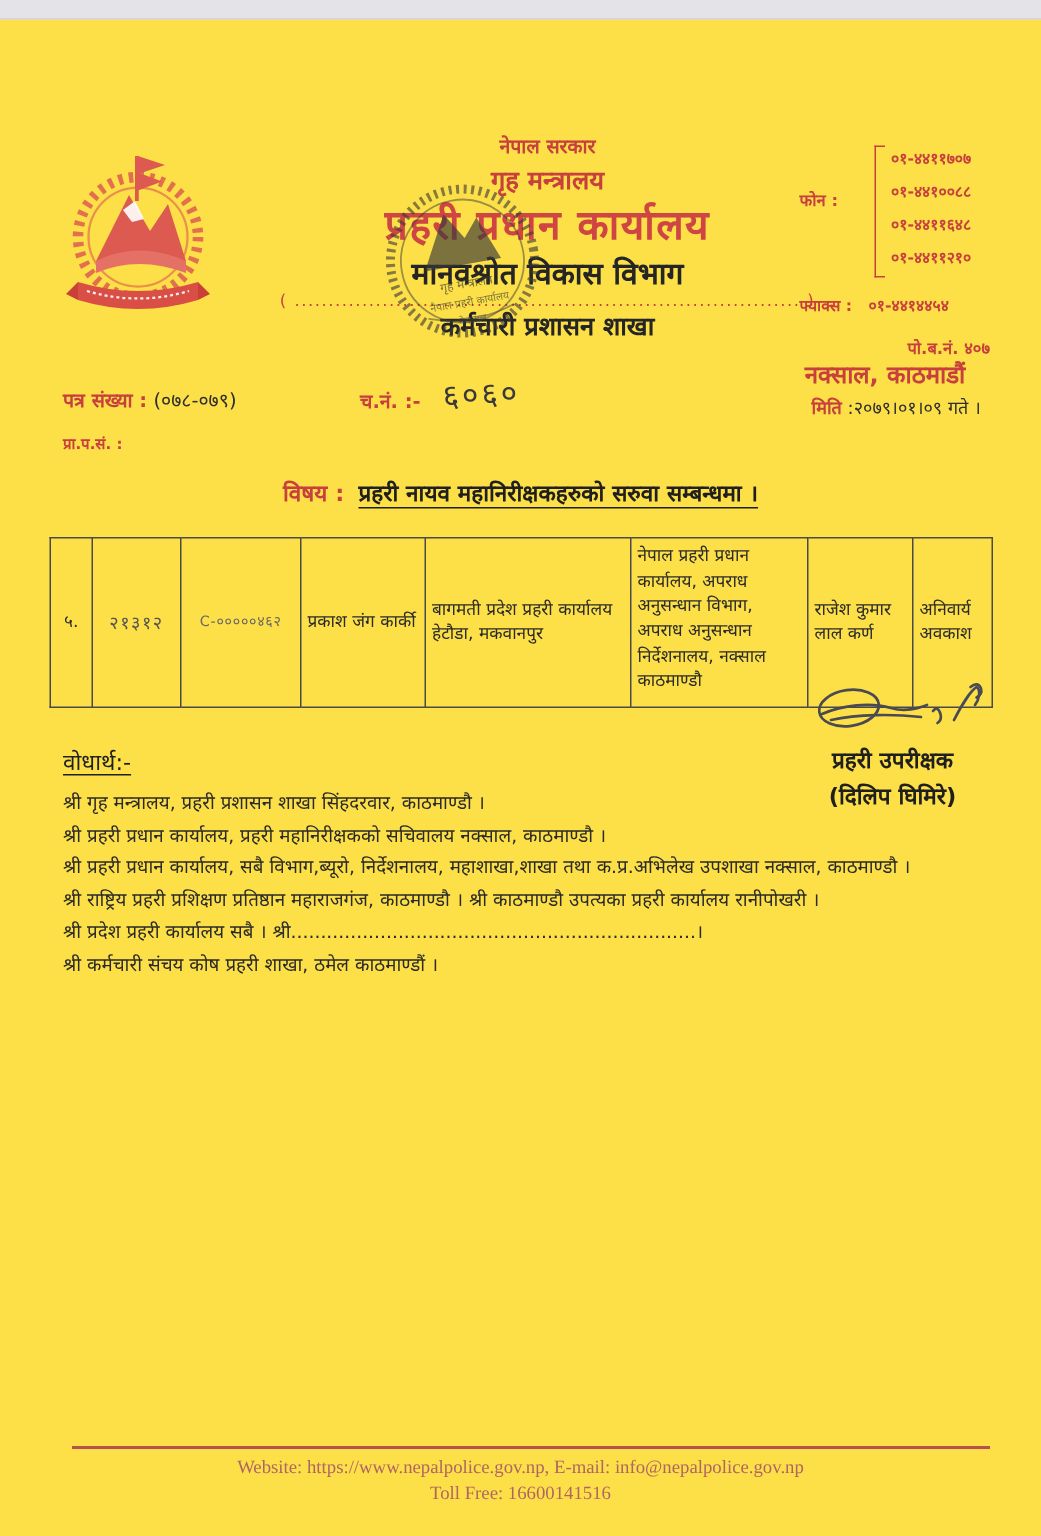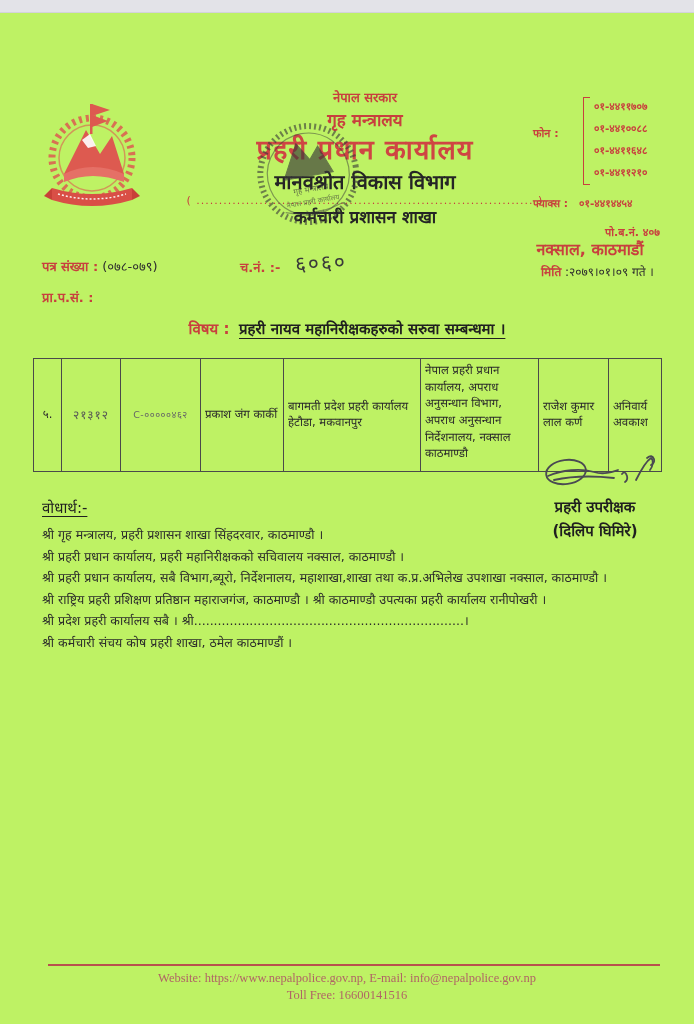--- a/index.html
+++ b/index.html
@@ -1,19 +1,19 @@
 <!DOCTYPE html>
 <html><head>
 <meta charset="utf-8">
 <style>
   * { box-sizing: border-box; margin: 0; padding: 0; }
   body { font-family: "DejaVu Sans", sans-serif; background:#ffffff; }
   .page {
     position: relative; width: 694px; height: 1024px;
-    background: #bef264; overflow: hidden; margin: 0 auto;
+    background: #fde047; overflow: hidden; margin: 0 auto;
     color:#2e2e2e;
   }
   .scan-band-top { position:absolute; left:0; top:0; width:694px; height:13px; background:#e3e3e8; border-bottom:1px solid #d3d3da; }
   .abs { position:absolute; }
 
   
   .gov       { left:160px; top:88px;  width:410px; text-align:center; color:#c8403e; font-weight:bold; font-size:13px; }
   .ministry  { left:160px; top:108px; width:410px; text-align:center; color:#c8403e; font-weight:bold; font-size:17px; }
   .office    { left:160px; top:130px; width:410px; text-align:center; color:#cf4543; font-weight:bold; font-size:27px; letter-spacing:1px; }
   .dept      { left:160px; top:168px; width:410px; text-align:center; color:#252525; font-weight:bold; font-size:20px; }
@@ -32,21 +32,21 @@
   .pobox   { left:500px; top:224px; width:160px; text-align:right; color:#c8403e; font-weight:bold; font-size:11px; }
   .address { left:500px; top:238px; width:180px; text-align:center; color:#c8403e; font-weight:bold; font-size:16px; }
   .dateline { left:541px; top:263px; font-size:12px; color:#2e2e2e; white-space:nowrap; }
   .dateline .lbl { color:#c8403e; font-weight:bold; }
 
   
   .letter-no { left:42px;  top:257px; font-size:13px; white-space:nowrap;}
   .letter-no .lbl { color:#c8403e; font-weight:bold; }
   .chno-lbl  { left:240px; top:258px; color:#c8403e; font-weight:bold; font-size:13px; white-space:nowrap;}
   .chno-val  { left:295px; top:248px; font-size:21px; color:#3a3a3a; transform:rotate(-3deg); letter-spacing:2px; }
-  .prapasa   { left:42px;  top:288px; color:#c8403e; font-weight:bold; font-size:13px; }
+  .prapasa   { left:42px;  top:288px; color:#c8403e; font-weight:bold; font-size:10px; }
 
   
   .subject { left:0; top:318px; width:694px; text-align:center; font-size:15px; white-space:nowrap;}
   .subject .lbl { color:#c8403e; font-weight:bold; }
   .subject .txt { color:#1f1f1f; font-weight:bold; text-decoration:underline; text-underline-offset:4px; }
 
   
   .xfer-table { left:33px; top:358px; width:628px; height:114px; border-collapse:collapse; table-layout:fixed; position:absolute;}
   .xfer-table td { border:1.2px solid #4a4a4a; font-size:11.5px; color:#2a2a2a; padding:2px 4px; vertical-align:middle; line-height:1.35; }
   .xfer-table td.c0 { text-align:center; }

